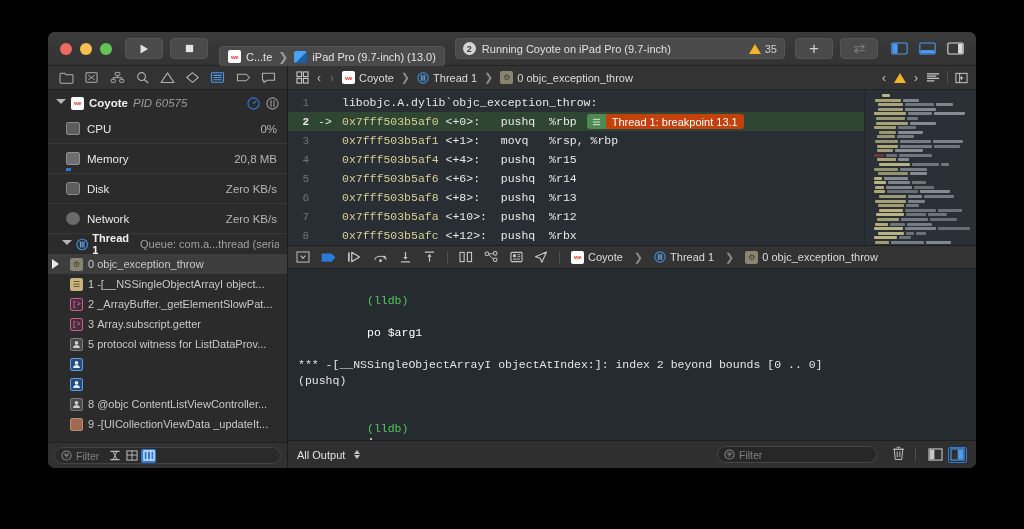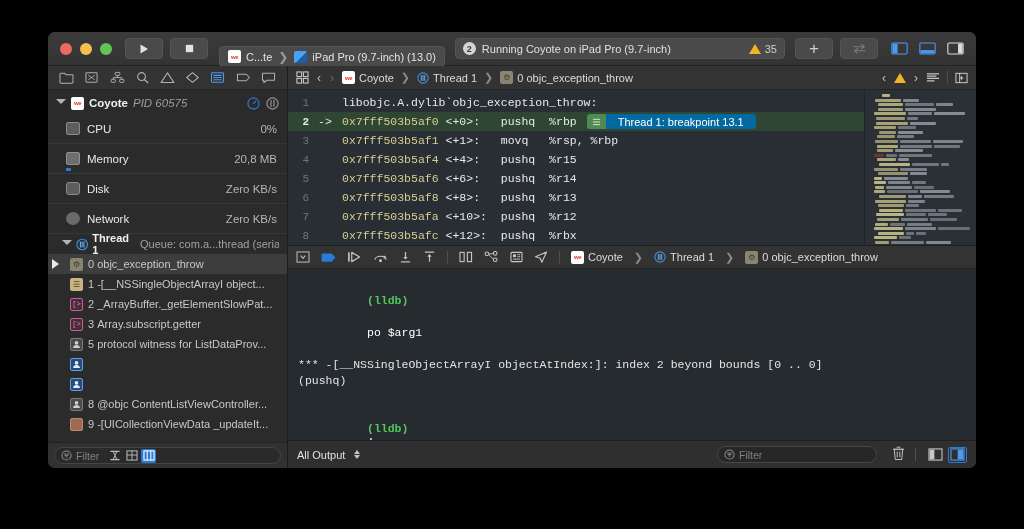--- a/index.html
+++ b/index.html
@@ -143,40 +143,40 @@
   .cline.hl .lnum { color:#e9e9e9; font-weight:bold; }
   .ptr { width:24px; color:#e9e9e9; flex:0 0 24px; }
   .addr { color:#d6cf93; }
   .offs { color:#e9e9e9; }
   .mnem { color:#e9e9e9; }
   .oper { color:#e9e9e9; }
   .bp-badge { display:inline-flex; align-items:center; height:15px; margin-left:10px;
               border-radius:3px; overflow:hidden; vertical-align:middle; }
   .bp-hamb { width:19px; height:15px; background:#4e8a52; display:flex;
              align-items:center; justify-content:center; }
-  .bp-txt { background:#0369a1; color:#fff; font-size:11px; padding:0 12px;
+  .bp-txt { background:#c2410c; color:#fff; font-size:11px; padding:0 6px;
             height:15px; display:flex; align-items:center;
             font-family:"Liberation Sans",sans-serif; }
 
   .minimap { width:112px; background:#2b3036; border-left:1px solid #21262b;
              flex:0 0 112px; padding:4px 3px; overflow:hidden; }
   .mm-line { height:3px; margin-bottom:1.6px; display:flex; gap:2px; padding-left:2px; }
   .mm-seg { height:3px; border-radius:1px; }
 
   
   .debug-bar { height:24px; background:#333; border-top:1px solid #1e1e1e;
                border-bottom:1px solid #242424; display:flex; align-items:center;
                padding:0 8px; gap:11px; flex:0 0 24px; }
   .db-ico { display:flex; align-items:center; justify-content:center; }
   .db-div { width:1px; height:13px; background:#4e4e4e; }
 
   .console { flex:1; background:#262b30; padding:8px 10px; overflow:hidden;
              font-family:"Liberation Mono", monospace; font-size:11.5px; min-height:0; }
   .c-line { line-height:16px; white-space:pre-wrap; word-break:break-word; color:#e4e4e4; }
-  .c-prompt { color:#52c75c;font-weight:bold; }
+  .c-prompt { color:#52c75c; }
   .c-cmd { color:#ffffff; font-weight:normal; }
   .c-cursor { display:inline-block; width:1.5px; height:12px; background:#b8b8b8;
               vertical-align:-2px; margin-left:3px; }
 
   .bottom-bar { height:28px; background:#2f2f2f; border-top:1px solid #1f1f1f;
                 display:flex; align-items:center; padding:0 9px; gap:6px; flex:0 0 28px; }
   .all-out { font-size:11px; color:#e0e0e0; }
   .stepper { display:inline-flex; flex-direction:column; gap:1px; margin-left:3px; }
   .st-a { width:0;height:0;border-left:3.5px solid transparent;border-right:3.5px solid transparent; }
   .st-up { border-bottom:4px solid #c4c4c4; }

